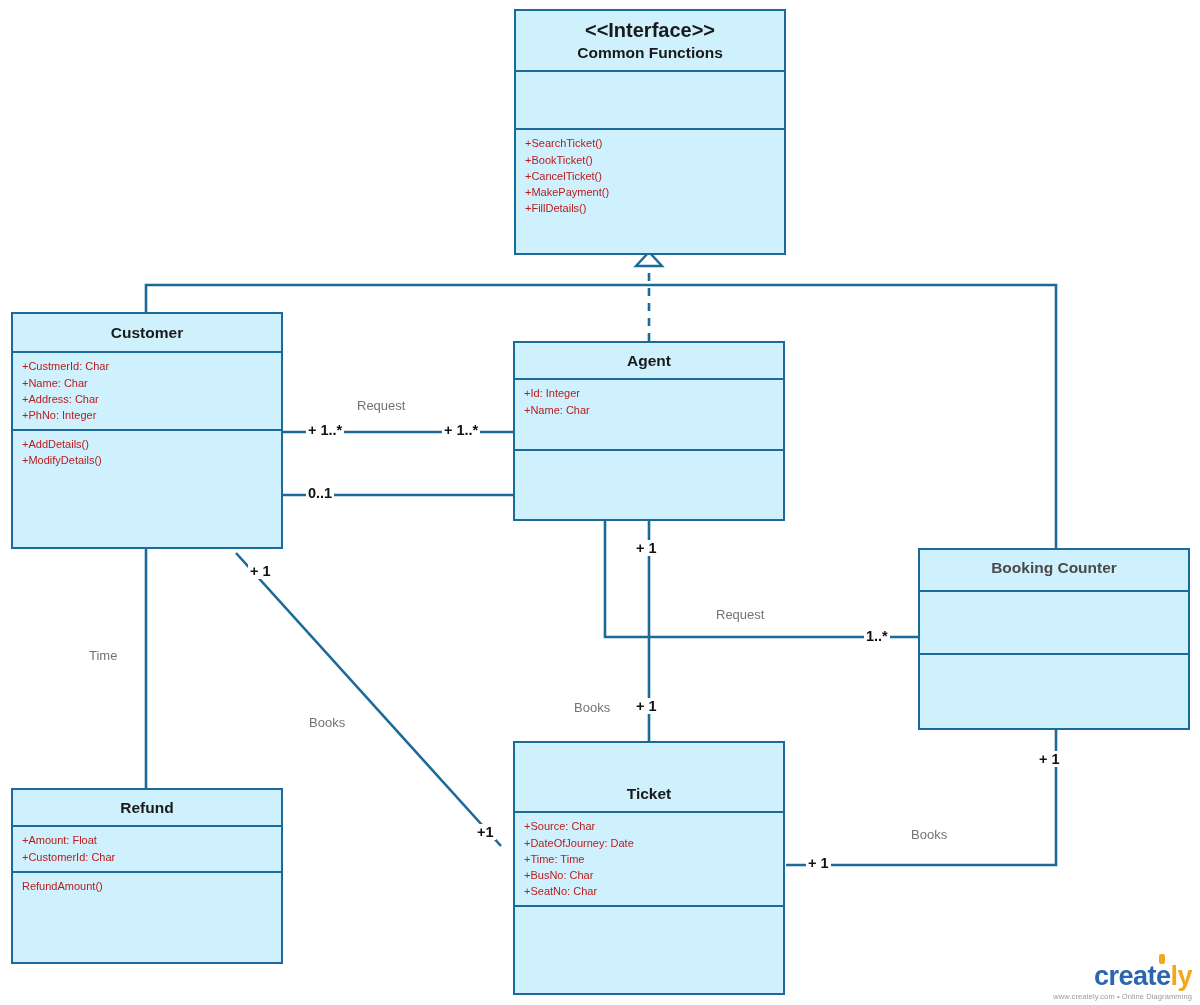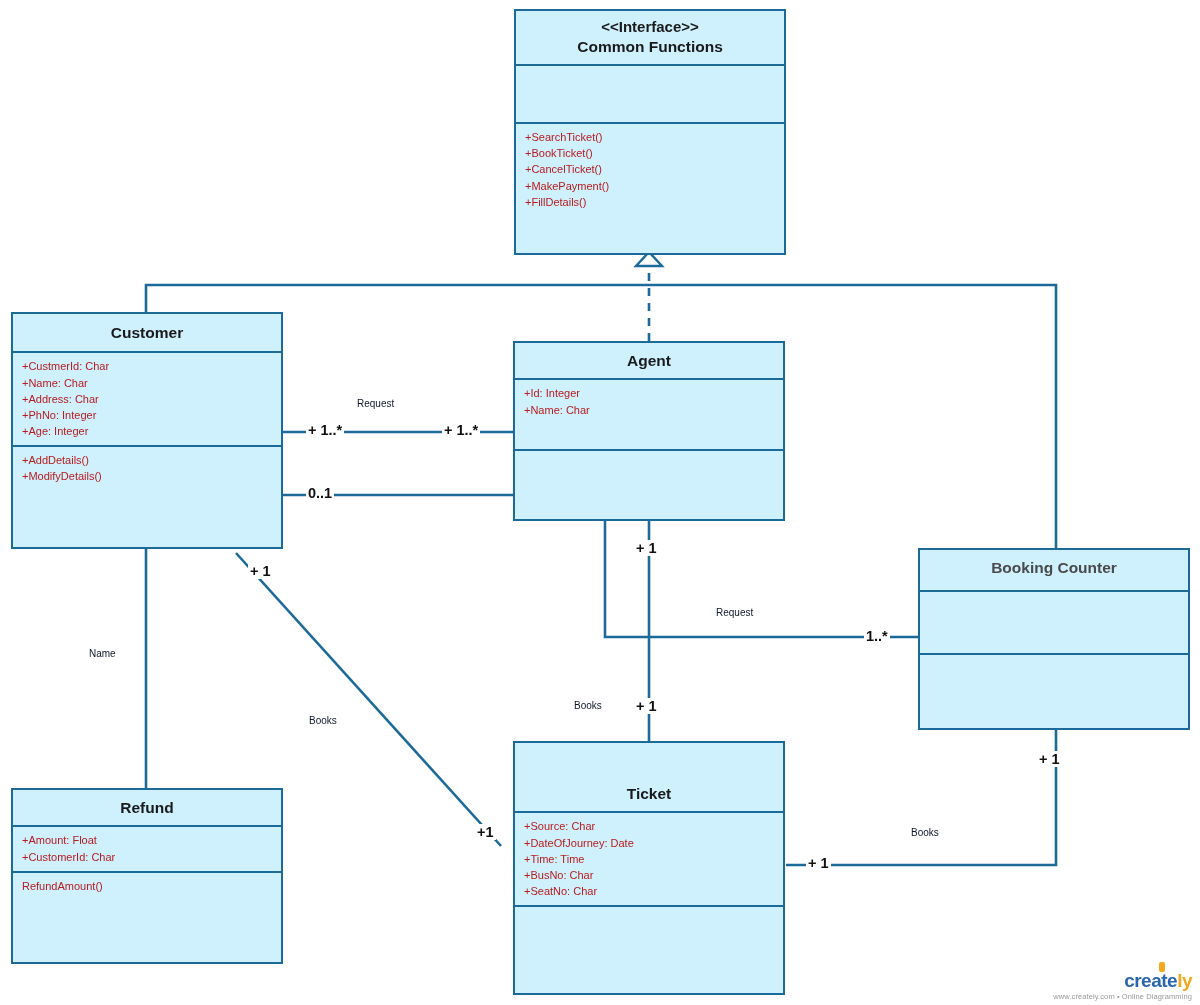--- a/index.html
+++ b/index.html
@@ -49,37 +49,37 @@
     font-weight: bold;
     font-size: 15.5px;
     color: #1a1a1a;
     padding-top: 7px;
     padding-bottom: 8px;
     line-height: 1.25;
   }
   .comp-title .stereotype {
     display: block;
     font-weight: bold;
-    font-size: 15px;
+    font-size: 20px;
   }
   .comp-title.muted {
     color: #4a4a4a;
   }
   .comp-body {
     font-size: 11px;
     color: #b91c1c;
     line-height: 1.47;
   }
   .comp-body .row {
     white-space: nowrap;
   }
   .edge-label {
     position: absolute;
-    font-size: 10px;
-    color: #0f172a;
+    font-size: 13px;
+    color: #737373;
     white-space: nowrap;
     z-index: 6;
     background: transparent;
   }
   .mult-label {
     position: absolute;
     font-size: 14.5px;
     font-weight: bold;
     color: #111111;
     white-space: nowrap;
@@ -89,21 +89,21 @@
   }
   #watermark {
     position: absolute;
     right: 8px;
     bottom: 4px;
     text-align: right;
     z-index: 8;
     user-select: none;
   }
   #watermark .logo {
-    font-size: 19px;
+    font-size: 27px;
     font-weight: bold;
     letter-spacing: -0.5px;
     line-height: 1;
   }
   #watermark .logo .part-a { color: #2a66b0; }
   #watermark .logo .part-b { color: #f2a81d; }
   #watermark .tagline {
     font-size: 7.5px;
     color: #9a9a9a;
     margin-top: 2px;
@@ -172,21 +172,20 @@
 
   <div class="uml-class" style="left:11px; top:312px; width:272px; height:237px;">
     <div class="uml-compartment comp-title" style="padding-top:9px; padding-bottom:9px;">
       <span>Customer</span>
     </div>
     <div class="uml-compartment comp-body">
       <div class="row">+CustmerId: Char</div>
       <div class="row">+Name: Char</div>
       <div class="row">+Address: Char</div>
       <div class="row">+PhNo: Integer</div>
-      <div class="row">+Age: Integer</div>
     </div>
     <div class="uml-compartment comp-body">
       <div class="row">+AddDetails()</div>
       <div class="row">+ModifyDetails()</div>
     </div>
   </div>
 
   <div class="uml-class" style="left:513px; top:341px; width:272px; height:180px;">
     <div class="uml-compartment comp-title" style="padding-top:8px; padding-bottom:8px;">
       <span>Agent</span>
@@ -235,21 +234,21 @@
 
   <div class="edge-label" style="left:357px; top:398px;">Request</div>
   <div class="mult-label" style="left:306px; top:422px;">+ 1..*</div>
   <div class="mult-label" style="left:442px; top:422px;">+ 1..*</div>
 
   <div class="mult-label" style="left:306px; top:485px;">0..1</div>
 
   <div class="edge-label" style="left:716px; top:607px;">Request</div>
   <div class="mult-label" style="left:864px; top:628px;">1..*</div>
 
-  <div class="edge-label" style="left:89px; top:648px;">Name</div>
+  <div class="edge-label" style="left:89px; top:648px;">Time</div>
 
   <div class="edge-label" style="left:309px; top:715px;">Books</div>
   <div class="mult-label" style="left:248px; top:563px;">+ 1</div>
   <div class="mult-label" style="left:475px; top:824px;">+1</div>
 
   <div class="edge-label" style="left:574px; top:700px;">Books</div>
   <div class="mult-label" style="left:634px; top:540px;">+ 1</div>
   <div class="mult-label" style="left:634px; top:698px;">+ 1</div>
 
   <div class="edge-label" style="left:911px; top:827px;">Books</div>

